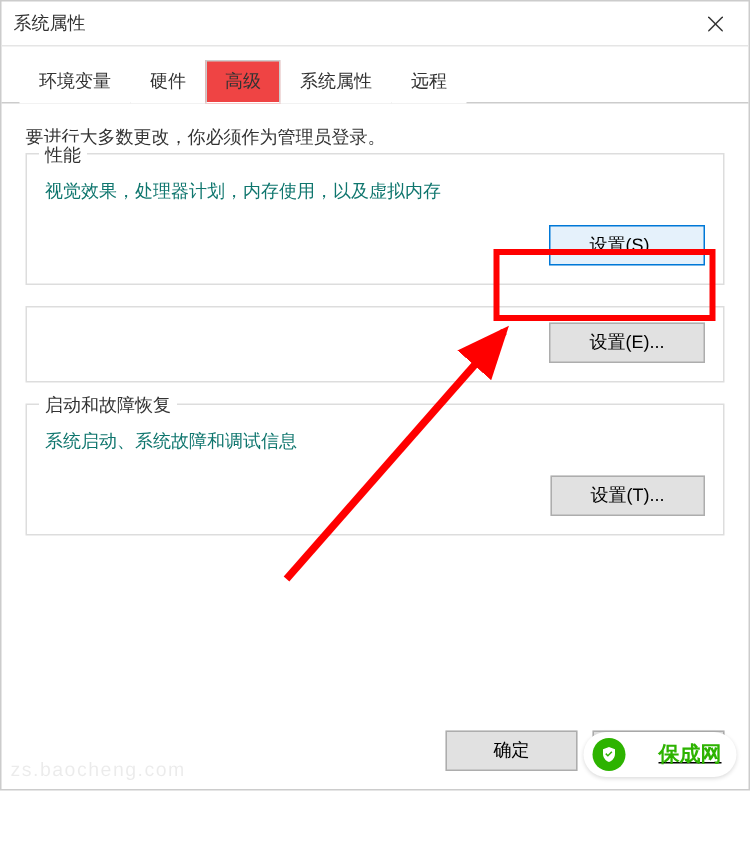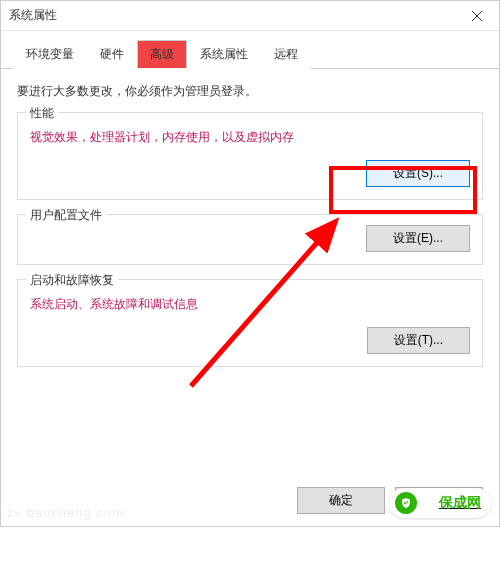--- a/index.html
+++ b/index.html
@@ -54,36 +54,36 @@
       background: #fff;
     }
     .tab.active {
       border-color: #ccc;
       border-bottom: 1px solid #fff;
       background: #ef4444;
     }
     .content {
       padding: 14px 16px;
     }
-    .intro-text { margin-bottom: 12px; color: #333; }
+    .intro-text { margin-bottom: 2px; color: #333; }
     .group {
       border: 1px solid #ddd;
       padding: 10px 12px 12px 12px;
       margin-bottom: 14px;
       position: relative;
     }
     .group-title {
       position: absolute;
       top: -8px; left: 8px;
       background: #fff;
       padding: 0 4px;
       font-size: 12px;
       color: #333;
     }
-    .group-desc { color: #be185d; margin: 6px 0 14px 0; }
+    .group-desc { color: #0f766e; margin: 6px 0 14px 0; }
     .btn-row { display: flex; justify-content: flex-end; }
     .win-btn {
       min-width: 88px;
       padding: 4px 26px;
       border: 1px solid #adadad;
       background: #e1e1e1;
       cursor: pointer;
       font-size: 12px;
       font-family: inherit;
     }
@@ -175,21 +175,20 @@
 
     <div class="group">
       <div class="group-title">性能</div>
       <div class="group-desc">视觉效果，处理器计划，内存使用，以及虚拟内存</div>
       <div class="btn-row">
         <button class="win-btn highlighted">设置(S)...</button>
       </div>
     </div>
 
     <div class="group">
-      <div class="group-title">用户配置文件</div>
       <div class="btn-row">
         <button class="win-btn">设置(E)...</button>
       </div>
     </div>
 
     <div class="group">
       <div class="group-title">启动和故障恢复</div>
       <div class="group-desc">系统启动、系统故障和调试信息</div>
       <div class="btn-row">
         <button class="win-btn">设置(T)...</button>

